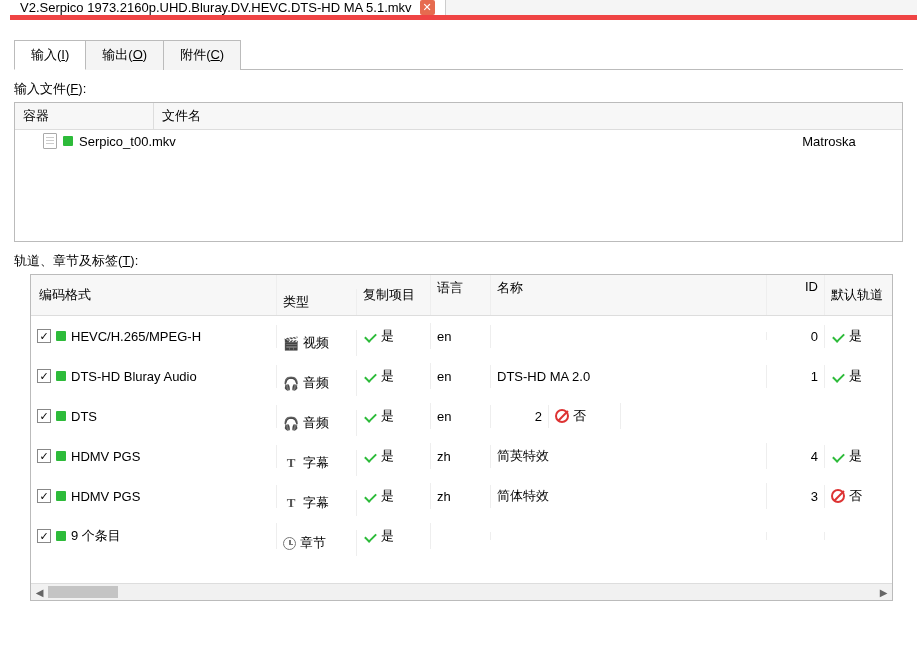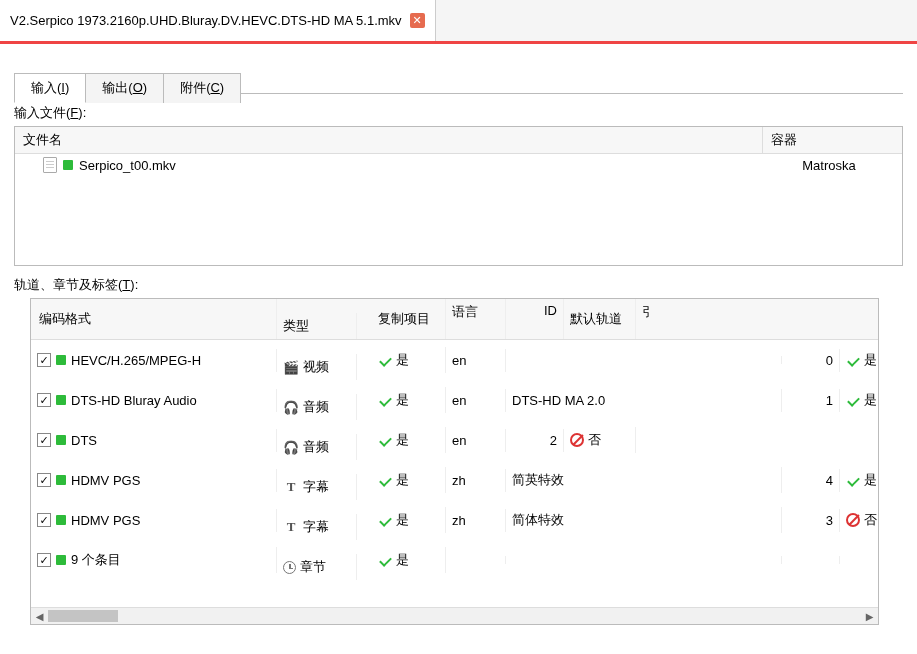--- a/index.html
+++ b/index.html
@@ -8,22 +8,23 @@
   font-size: 13px;
   background: #fff;
   color: #000;
   width: 917px;
   height: 654px;
   overflow: hidden;
 }
 .file-tab-bar {
   display: flex;
   background: #f5f5f5;
-  border-bottom: 3px solid #ef4444;
-  height: 44px;
+  border-bottom: 5px solid #ef4444;
+  height: 20px;
+  margin-left: 10px;
 }
 .file-tab {
   display: flex;
   align-items: center;
   padding: 4px 10px;
   background: #fff;
   border-right: 1px solid #ccc;
   gap: 8px;
 }
 .close-x {
@@ -43,21 +44,21 @@
   display:flex;
   gap:0;
   margin-bottom: 8px;
 }
 .inner-tab {
   border:1px solid #bbb;
   padding:5px 16px;
   background:#f4f4f4;
   border-bottom:none;
   position:relative;
-  top:17px;
+  top:8px;
   cursor:pointer;
 }
 .inner-tab.active {
   background:#fff;
   border-bottom:1px solid #fff;
   z-index:2;
 }
 .inner-tab + .inner-tab { border-left:none; }
 .tab-underline { border-bottom:1px solid #bbb; margin-top:-1px; }
 .section-label { margin:10px 0 4px 0; }
@@ -92,21 +93,21 @@
   border:1px solid #aaa; border-radius:1px;
   position:relative; background:#fff;
 }
 .doc-icon::before {
   content:""; position:absolute; left:2px; right:2px; top:3px; height:1px; background:#ccc;
   box-shadow:0 3px 0 #ccc, 0 6px 0 #ccc;
 }
 .green-sq {
   display:inline-block; width:10px; height:10px; background:#2dbb3a; border-radius:1px;
 }
-.tracks-wrap { display:flex; gap:18px; margin-top:4px;padding-left:16px; }
+.tracks-wrap { display:flex; gap:4px; margin-top:4px;padding-left:16px; }
 .tracks-pane {
   flex:1;
   border:1px solid #bbb;
   height:327px;
   display:flex;
   flex-direction:column;
   overflow:hidden;
 }
 .thdr {
   display:flex;
@@ -120,21 +121,21 @@
   overflow:hidden;
   white-space:nowrap;
 }
 .thdr div:last-child, .trow div.c:last-child { border-right:none; }
 .trow {
   display:flex;
   align-items:center;
 }
 .c-codec{ flex:0 0 246px; display:flex; align-items:center; gap:5px; padding-left:24px;}
 .c-type { flex:0 0 80px; display:flex; align-items:center; gap:4px;margin-top:14px;}
-.c-copy { flex:0 0 74px; display:flex; align-items:center; gap:4px;margin-left:15px;}
+.c-copy { flex:0 0 74px; display:flex; align-items:center; gap:4px;}
 .c-lang { flex:0 0 60px; }
 .c-name { flex:0 0 276px; }
 .c-id   { flex:0 0 28px; text-align:right;margin-left:30px;}
 .c-def  { flex:0 0 72px; display:flex; align-items:center; gap:4px;}
 .c-x    { flex:0 0 14px; }
 .chk {
   display:inline-flex; width:14px; height:14px;
   border:1px solid #888; background:#fff;
   align-items:center; justify-content:center;
   font-size:11px; color:#000;
@@ -195,22 +196,22 @@
     </div>
   </div>
   <div class="tab-underline"></div>
 
   <div class="section-label">
     <span>输入文件(</span><span class="u">F</span><span>):</span>
   </div>
 
   <div class="pane files-pane">
     <div class="col-headers">
+      <div style="flex:1">容器</div>
       <div style="flex:0 0 748px">文件名</div>
-      <div style="flex:1">容器</div>
     </div>
     <div class="files-body" id="files-body">
         <div class="file-row">
           <div class="fname">
             <span class="doc-icon"></span>
             <span class="green-sq"></span>
             <span>Serpico_t00.mkv</span>
           </div>
           <div class="fcont">Matroska</div>
         </div>
@@ -221,20 +222,21 @@
     <span>轨道、章节及标签(</span><span class="u">T</span><span>):</span>
   </div>
 
   <div class="tracks-wrap">
     <div class="tracks-pane">
       <div class="thdr">
         <div class="c c-codec" style="padding-left:8px">编码格式</div>
         <div class="c c-type">类型</div>
         <div class="c c-copy">复制项目</div>
         <div class="c c-lang">语言</div>
+        <div class="c c-name">名称</div>
         <div class="c c-id">ID</div>
         <div class="c c-def">默认轨道</div>
         <div class="c c-x">引</div>
       </div>
       <div class="tbody" id="tracks-body">
           <div class="trow">
             <div class="c c-codec">
               <span class="chk">✓</span>
               <span class="green-sq"></span>
               <span>HEVC/H.265/MPEG-H</span>

